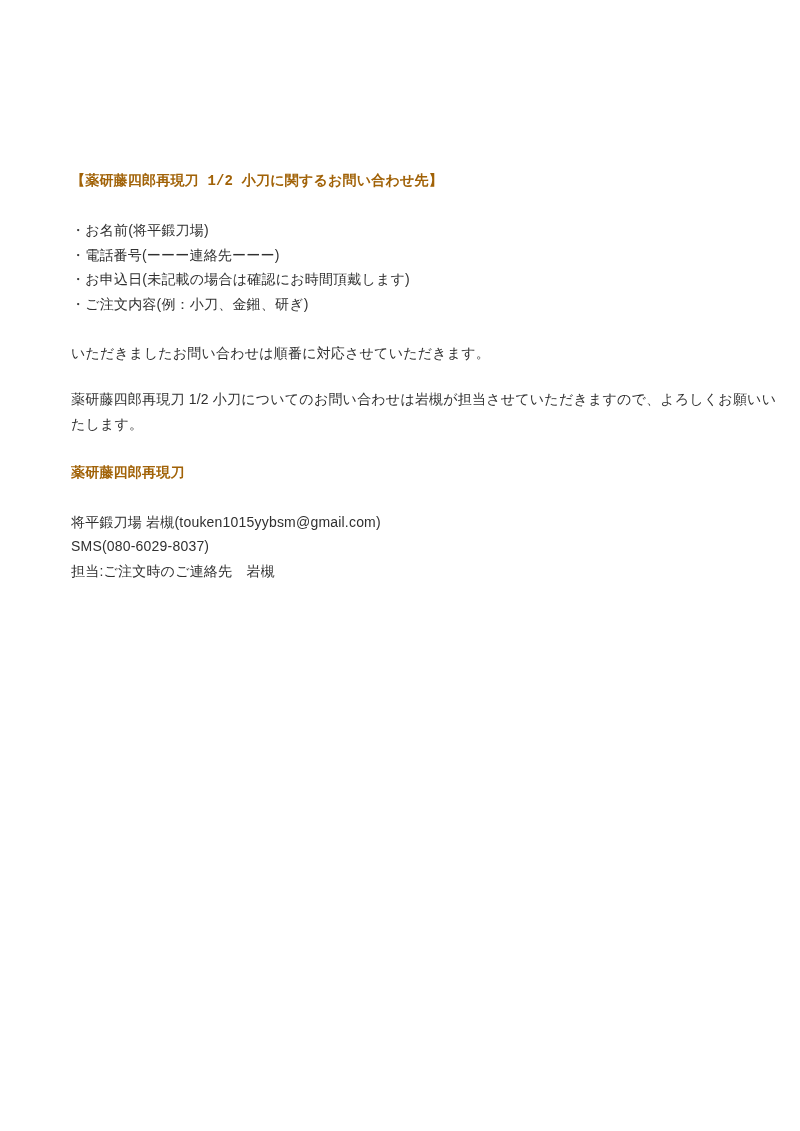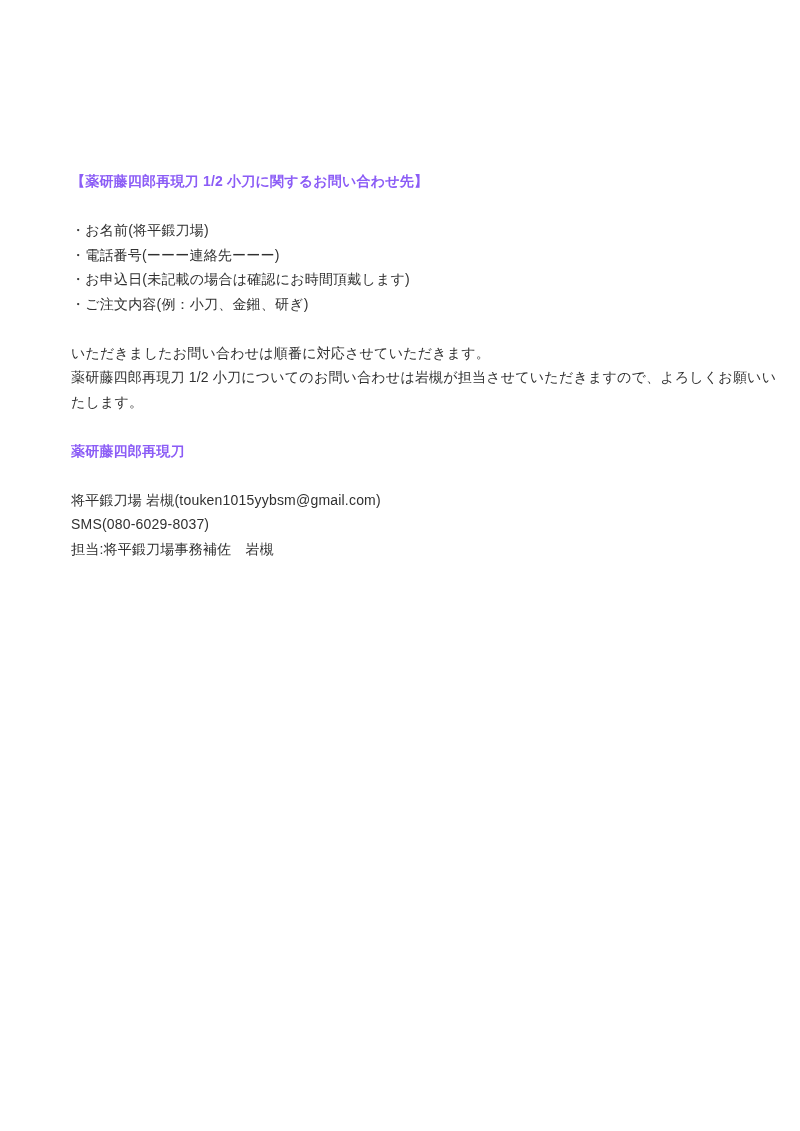--- a/index.html
+++ b/index.html
@@ -20,24 +20,26 @@
     right: 18px;
   }
   .line {
     font-size: 14px;
     line-height: 24.5px;
     letter-spacing: 0.2px;
     white-space: nowrap;
   }
   .wrapline {
     white-space: normal;
+    margin-top: 22px;
   }
   .bold {
     font-weight: bold;
-    color: #8b5cf6;
+    color: #a16207;
+    font-family: Liberation Mono, monospace;
   }
   .blank {
     height: 24.5px;
   }
 </style>
 </head>
 <body style="background: rgb(255, 255, 255); color: rgb(48, 48, 48);">
 
 <div class="doc">
 
@@ -57,15 +59,15 @@
   <div class="line wrapline">薬研藤四郎再現刀 1/2 小刀についてのお問い合わせは岩槻が担当させていただきますので、よろしくお願いいたします。</div>
 
   <div class="blank"></div>
 
   <div class="line bold">薬研藤四郎再現刀</div>
 
   <div class="blank"></div>
 
   <div class="line">将平鍛刀場 岩槻(touken1015yybsm@gmail.com)</div>
   <div class="line">SMS(080-6029-8037)</div>
-  <div class="line">担当:将平鍛刀場事務補佐　岩槻</div>
+  <div class="line">担当:ご注文時のご連絡先　岩槻</div>
 
 </div>
 
 </body></html>

